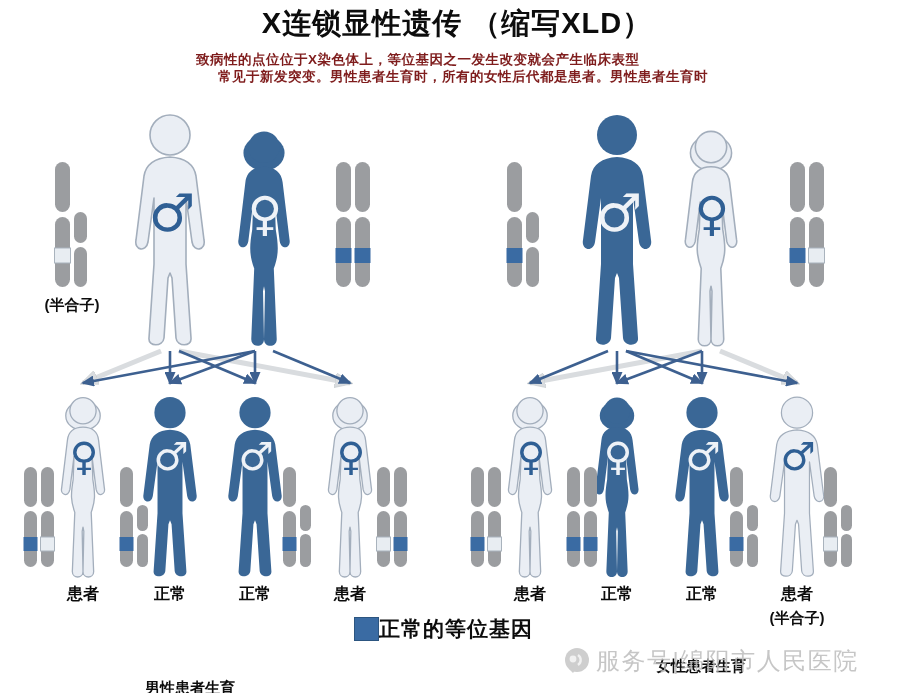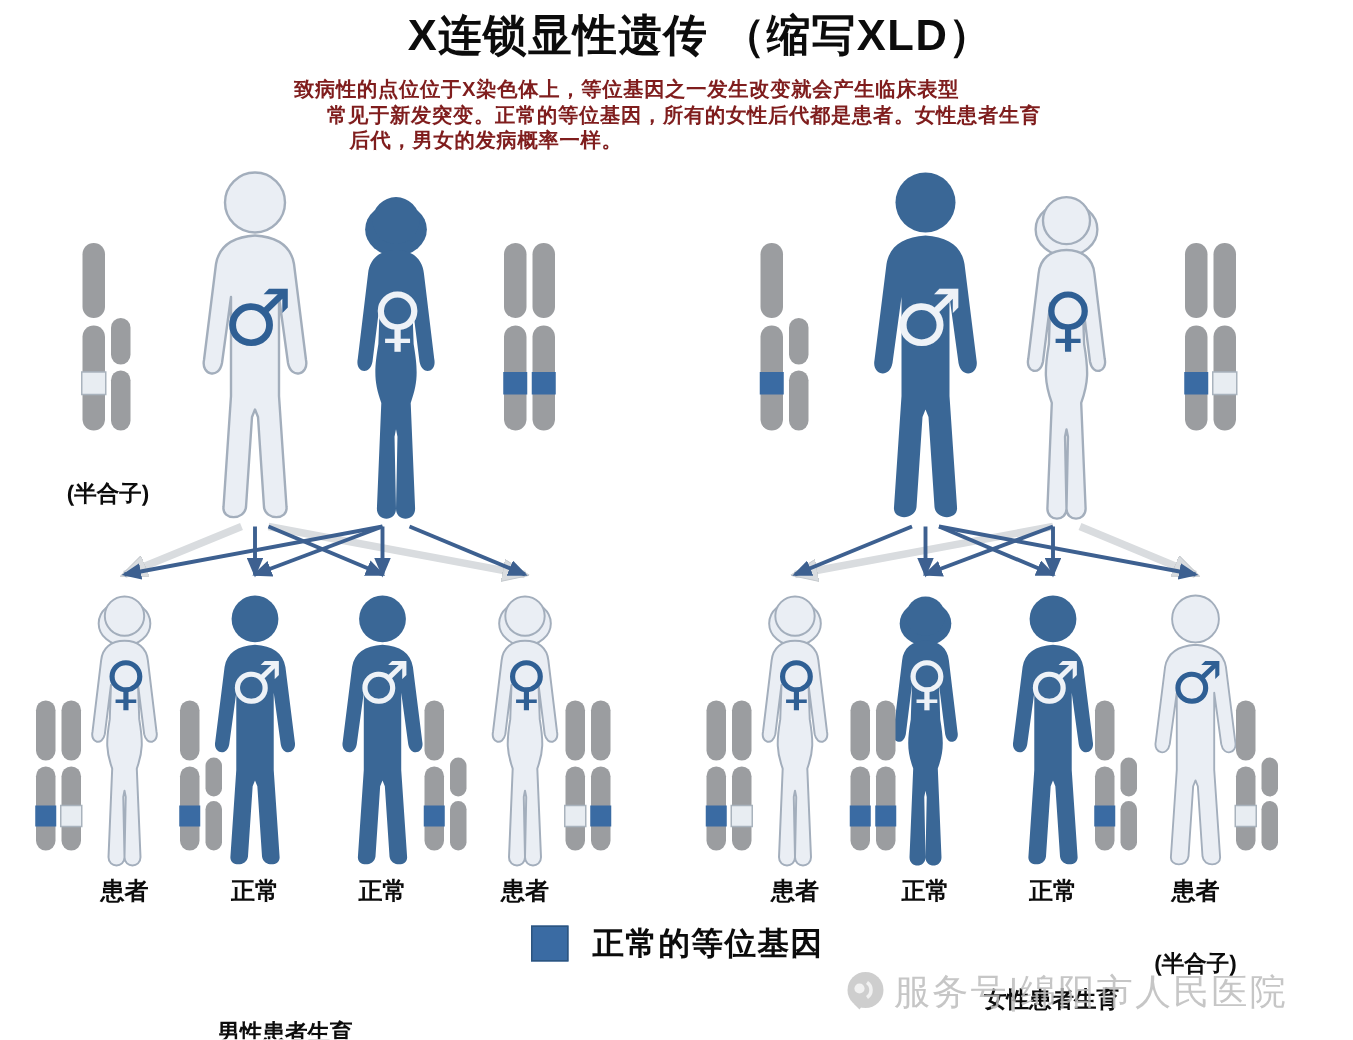--- a/index.html
+++ b/index.html
@@ -1,29 +1,29 @@
 <!DOCTYPE html>
 <html style="--figDark: #3a6796; --figLight: #eaeef4; --figOutline: #a3aebc; --symbolOnLight: #2f5f94; --symbolOnDark: #eef2f7; --chromGray: #9b9da0; --bandNormal: #3a6ba3; --bandDisease: #e8edf2; --bandDiseaseStroke: #a9b3bd; --arrowDark: #3d6090; --arrowLight: #d9dcdf; --watermark: #bdbdbd;"><head>
 <meta charset="utf-8">
 <style>
   html,body{margin:0;padding:0;background:#fff;}
   #stage{position:relative;width:902px;height:693px;background:#ffffff;overflow:hidden;
          font-family:"Liberation Sans",sans-serif;color:#111;}
   .abs{position:absolute;}
-  .title{top:4px;left:467px;transform:translateX(-50%);font-size:29px;font-weight:bold;
+  .title{top:4px;left:457px;transform:translateX(-50%);font-size:29px;font-weight:bold;
          letter-spacing:1px;white-space:nowrap;color:#0c0c0c;}
   .subline{font-size:13.5px;font-weight:bold;color:#7f1d1d;white-space:nowrap;letter-spacing:0.5px;}
   .sub1{top:51px;left:196px;}
   .sub2{top:68px;left:218px;}
   .sub3{top:85px;left:233px;}
   .plabel{font-size:16px;font-weight:bold;transform:translateX(-50%);white-space:nowrap;color:#0c0c0c;}
   .caption{font-size:15px;font-weight:bold;transform:translateX(-50%);white-space:nowrap;color:#0c0c0c;}
-  .hemi{font-size:15px;font-weight:bold;transform:translateX(-50%);white-space:nowrap;color:#0c0c0c;margin-top:24px;}
+  .hemi{font-size:15px;font-weight:bold;transform:translateX(-50%);white-space:nowrap;color:#0c0c0c;}
   #legend{left:354px;top:616px;display:flex;flex-direction:column;gap:5px;}
-  .legend-row{display:flex;align-items:center;gap:16px;height:25px;}
+  .legend-row{display:flex;align-items:center;height:25px;}
   .swatch{width:25px;height:24px;box-sizing:border-box;}
   .swatch.normal{background:var(--bandNormal);border:1px solid #2c5580;}
   .swatch.disease{background:var(--bandDisease);border:1px solid #8d979f;}
   .legend-label{font-size:21px;font-weight:bold;letter-spacing:1px;color:#0c0c0c;}
   #watermark{left:563px;top:645px;display:flex;align-items:center;gap:5px;opacity:0.85;}
   #watermark .wm-text{font-size:24px;color:var(--watermark);letter-spacing:1.5px;white-space:nowrap;}
   svg text{font-family:"DejaVu Sans",sans-serif;}
 </style>
 </head>
 <body>
@@ -232,22 +232,21 @@
         <rect x="823.5" y="537" width="14" height="14" fill="#e8edf2" stroke="#a9b3bd" stroke-width="1"></rect>
       </g>
       <g>
         <rect x="841" y="505" width="11" height="26" rx="5.5" ry="5.5" fill="#9b9da0"></rect>
         <rect x="841" y="534" width="11" height="33" rx="5.5" ry="5.5" fill="#9b9da0"></rect>
       </g>
     </svg>
 
   <div class="abs title">X连锁显性遗传 （缩写XLD）</div>
   <div class="abs subline sub1">致病性的点位位于X染色体上，等位基因之一发生改变就会产生临床表型</div>
-  <div class="abs subline sub2">常见于新发突变。正常的等位基因，所有的女性后代都是患者。女性患者生育</div>
-  <div class="abs subline sub3">后代，男女的发病概率一样。</div>
+  <div class="abs subline sub2">常见于新发突变。男性患者生育时，所有的女性后代都是患者。男性患者生育时</div>
 
   <div class="abs caption" style="left:190px;top:639px;margin-top:40px;">男性患者生育</div>
   <div class="abs caption" style="left:701px;top:642px;margin-top:15px;">女性患者生育</div>
 
   <div id="legend" class="abs">
     <div class="legend-row">
       <div class="swatch normal"></div>
       <div class="legend-label">正常的等位基因</div>
     </div>
   </div>

